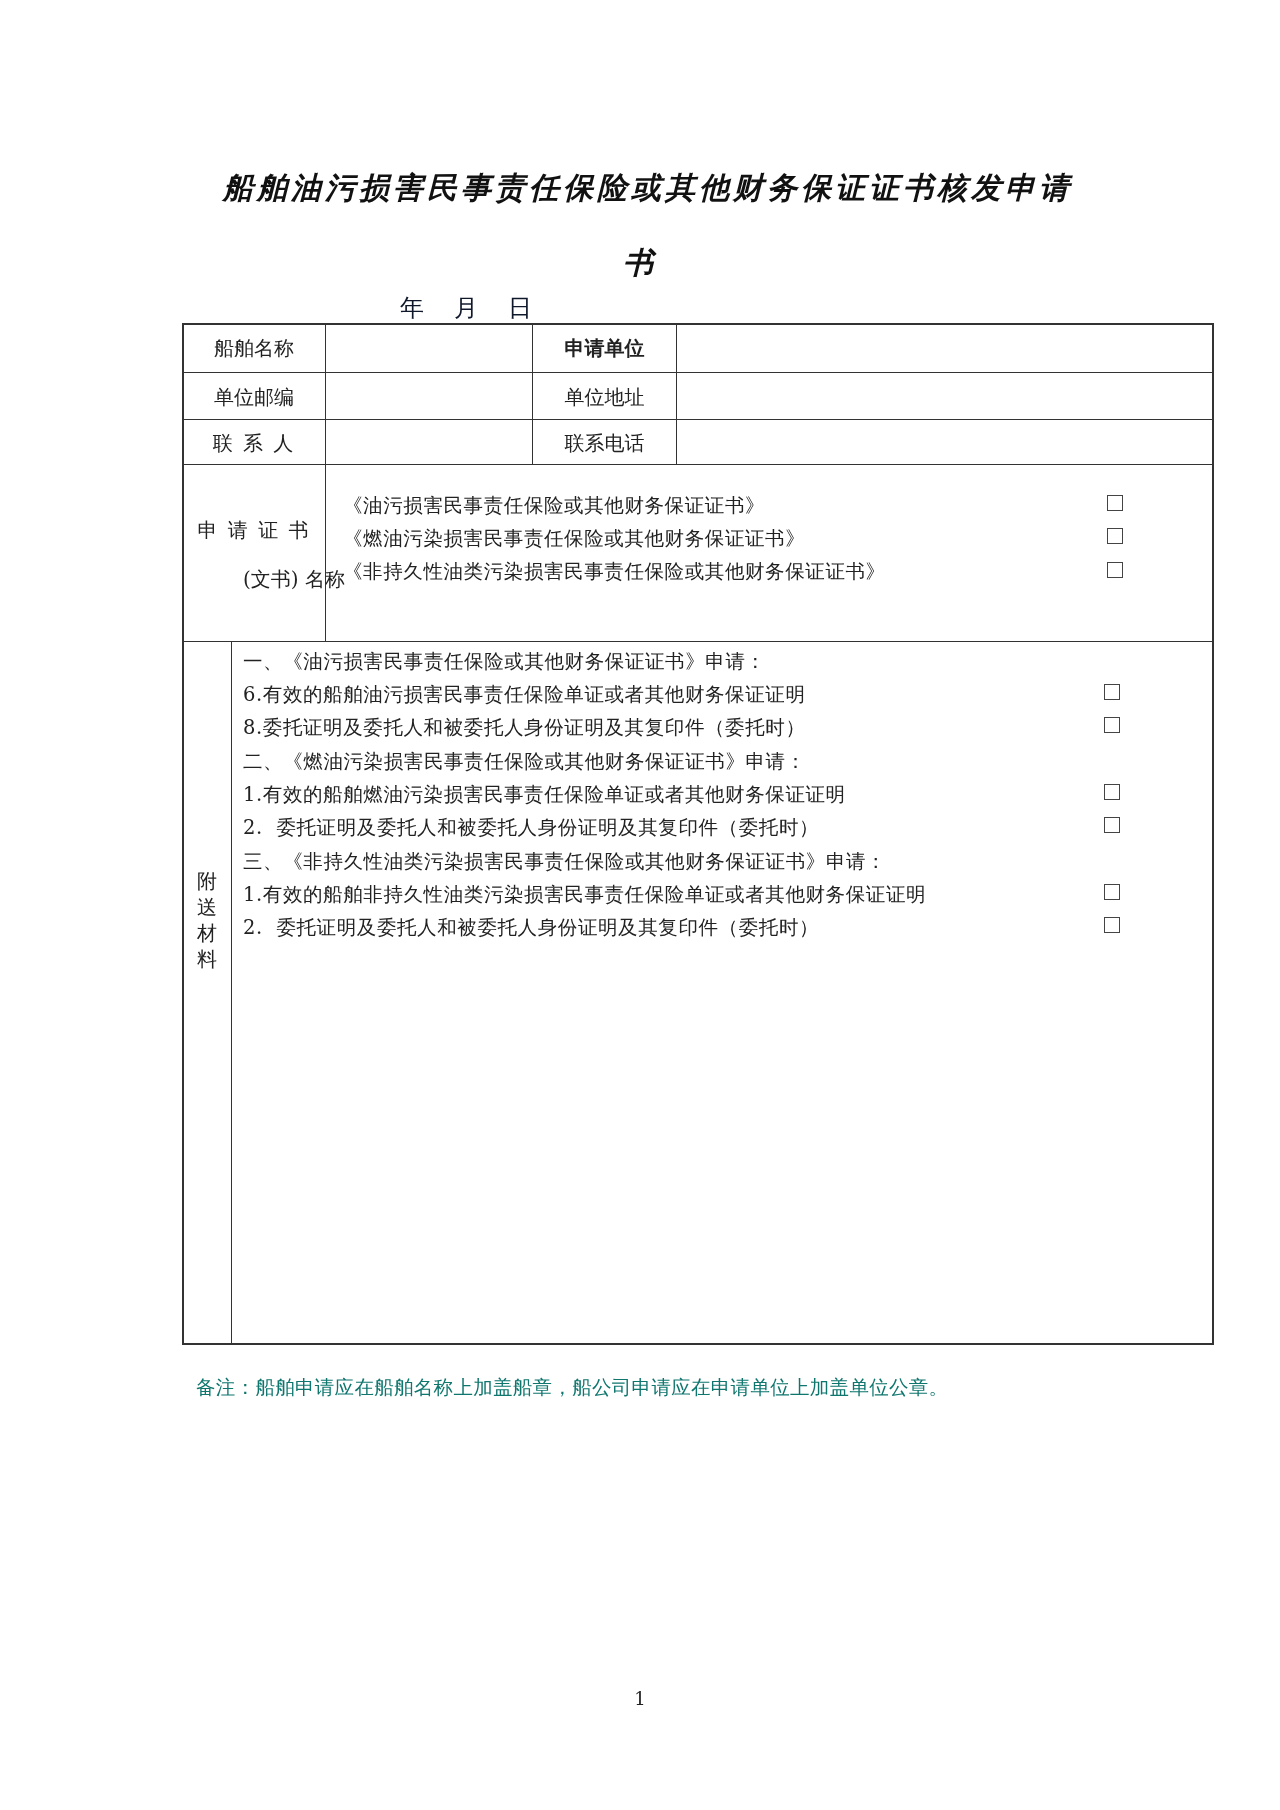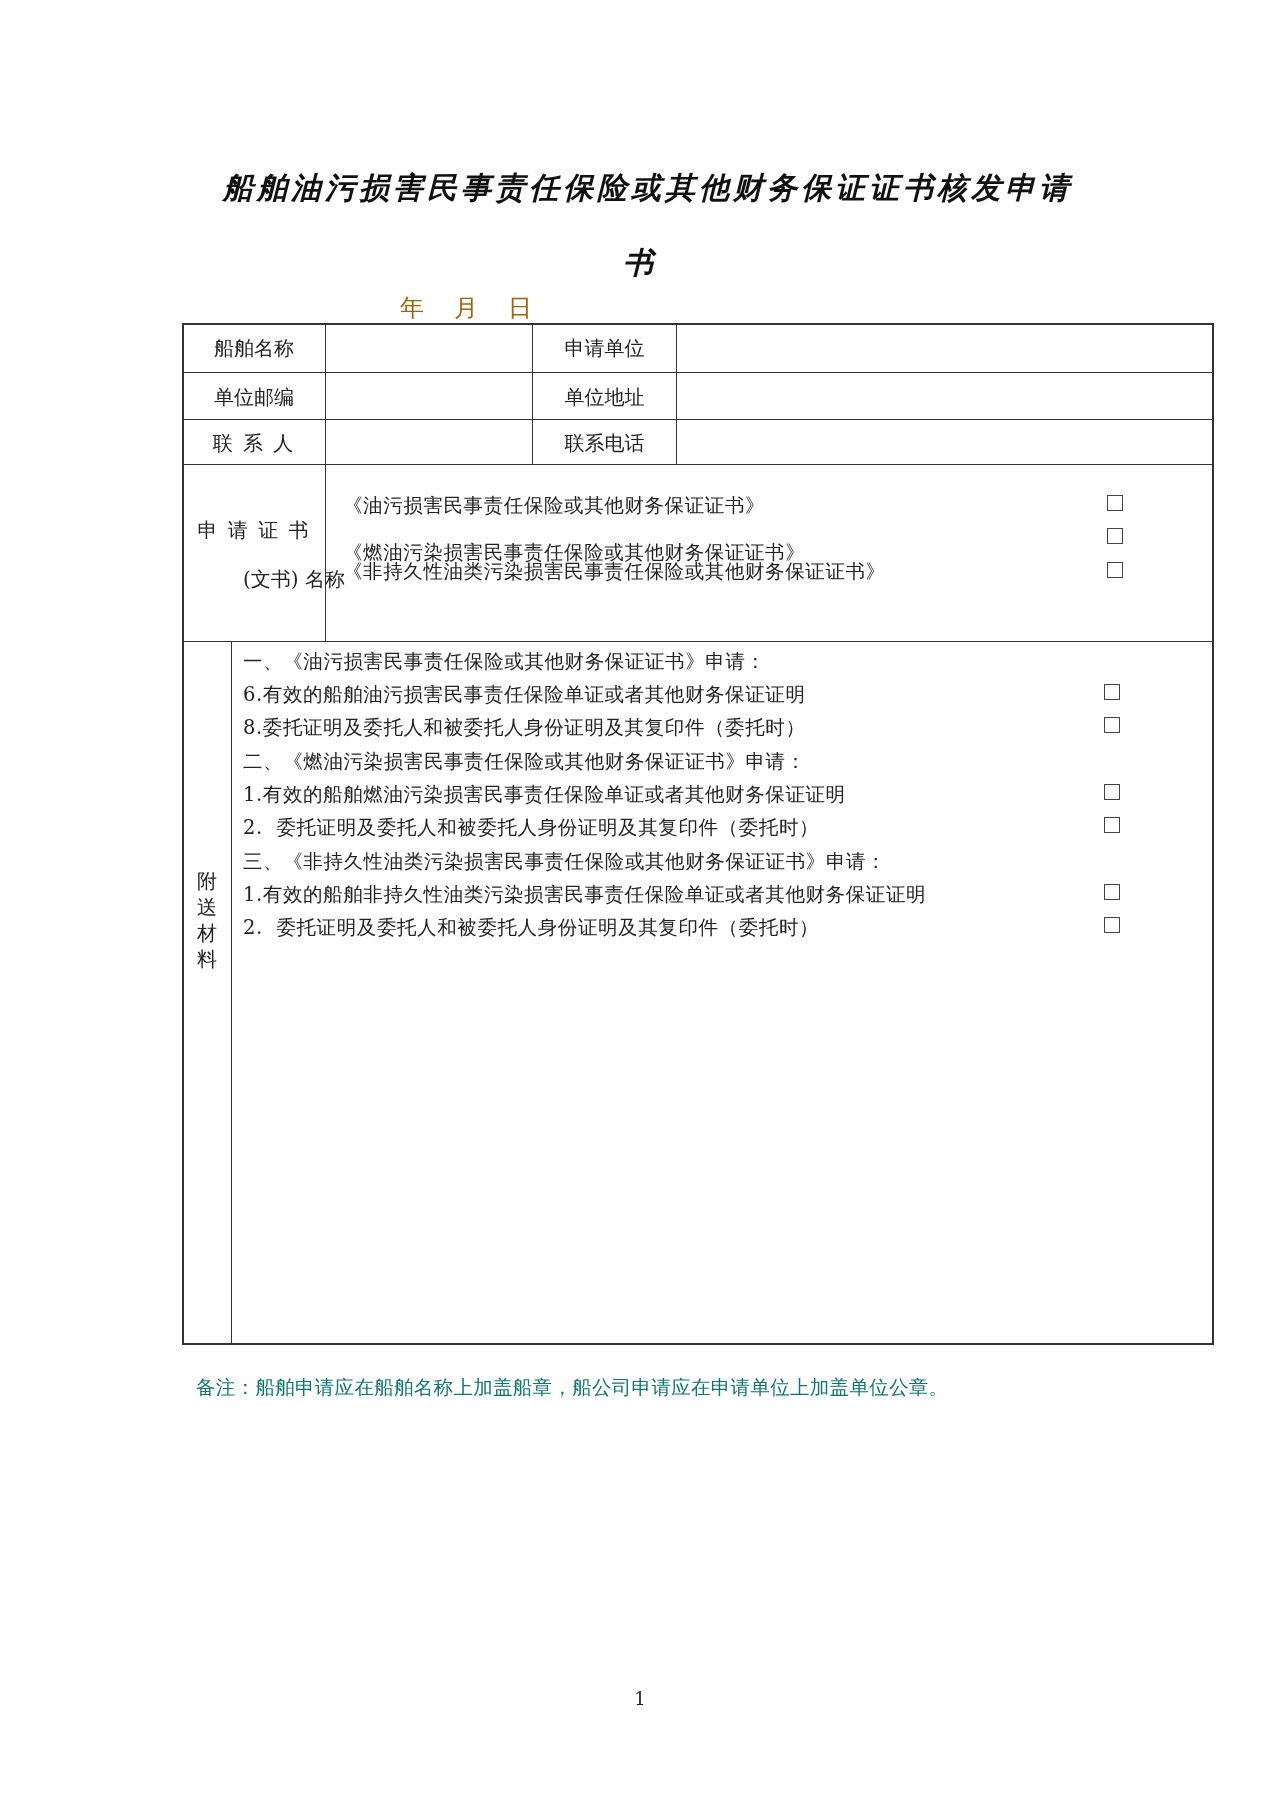--- a/index.html
+++ b/index.html
@@ -28,21 +28,21 @@
     color: #111;
   }
   .title.line1 { top: 168px; left: 8px; }
   .title.line2 { top: 243px; }
 
   .date-line {
     position: absolute;
     top: 292px;
     left: 400px;
     font-size: 24px;
-    color: #a16207;
+    color: #0f172a;
   }
   .date-line span { display: inline-block; }
   .date-line .gap { width: 30px; }
 
   .border {
     position: absolute;
     background: #333;
   }
   .cell-label {
     position: absolute;
@@ -120,40 +120,40 @@
 
   <div class="border" style="left:325px; top:323px; width:1.2px; height:318px;"></div>
   <div class="border" style="left:532px; top:323px; width:1.2px; height:141px;"></div>
   <div class="border" style="left:676px; top:323px; width:1.2px; height:141px;"></div>
 
   <div class="border" style="left:231px; top:641px; width:1.2px; height:703px;"></div>
 </div>
 
 <div class="cell-label" style="left:183px; width:142px; top:335px;">船舶名称</div>
 <div style="position:absolute; left:327px; top:325px; width:204px; height:46px;"></div>
-<div class="cell-label" style="left:533px; width:143px; top:335px;">申请单位</div>
+<div class="cell-label" style="left:533px; width:143px; top:335px;font-weight:bold;">申请单位</div>
 <div style="position:absolute; left:678px; top:325px; width:533px; height:46px;"></div>
 
 <div class="cell-label" style="left:183px; width:142px; top:384px;">单位邮编</div>
 <div style="position:absolute; left:327px; top:374px; width:204px; height:44px;"></div>
 <div class="cell-label" style="left:533px; width:143px; top:384px;">单位地址</div>
 <div style="position:absolute; left:678px; top:374px; width:533px; height:44px;"></div>
 
 <div class="cell-label" style="left:183px; width:142px; top:430px; letter-spacing:2px;">联 系 人</div>
 <div style="position:absolute; left:327px; top:421px; width:204px; height:42px;"></div>
 <div class="cell-label" style="left:533px; width:143px; top:430px;">联系电话</div>
 <div style="position:absolute; left:678px; top:421px; width:533px; height:42px;"></div>
 
 <div class="cell-label" style="left:183px; width:142px; top:517px; letter-spacing:2px;">申 请 证 书</div>
 <div class="cell-label" style="left:183px; width:142px; top:566px;padding-left:40px;">(文书) 名称</div>
 
 <div class="text-line" style="left:343px; top:492px;">《油污损害民事责任保险或其他财务保证证书》</div>
 <div class="checkbox" style="left:1107px; top:495px;"></div>
 
-<div class="text-line" style="left:343px; top:539px;">《燃油污染损害民事责任保险或其他财务保证证书》</div>
+<div class="text-line" style="left:343px; top:525px;">《燃油污染损害民事责任保险或其他财务保证证书》</div>
 <div class="checkbox" style="left:1107px; top:528px;"></div>
 
 <div class="text-line" style="left:343px; top:558px;">《非持久性油类污染损害民事责任保险或其他财务保证证书》</div>
 <div class="checkbox" style="left:1107px; top:562px;"></div>
 
 <div class="vertical-label">
   <span>附</span>
   <span>送</span>
   <span>材</span>
   <span>料</span>

